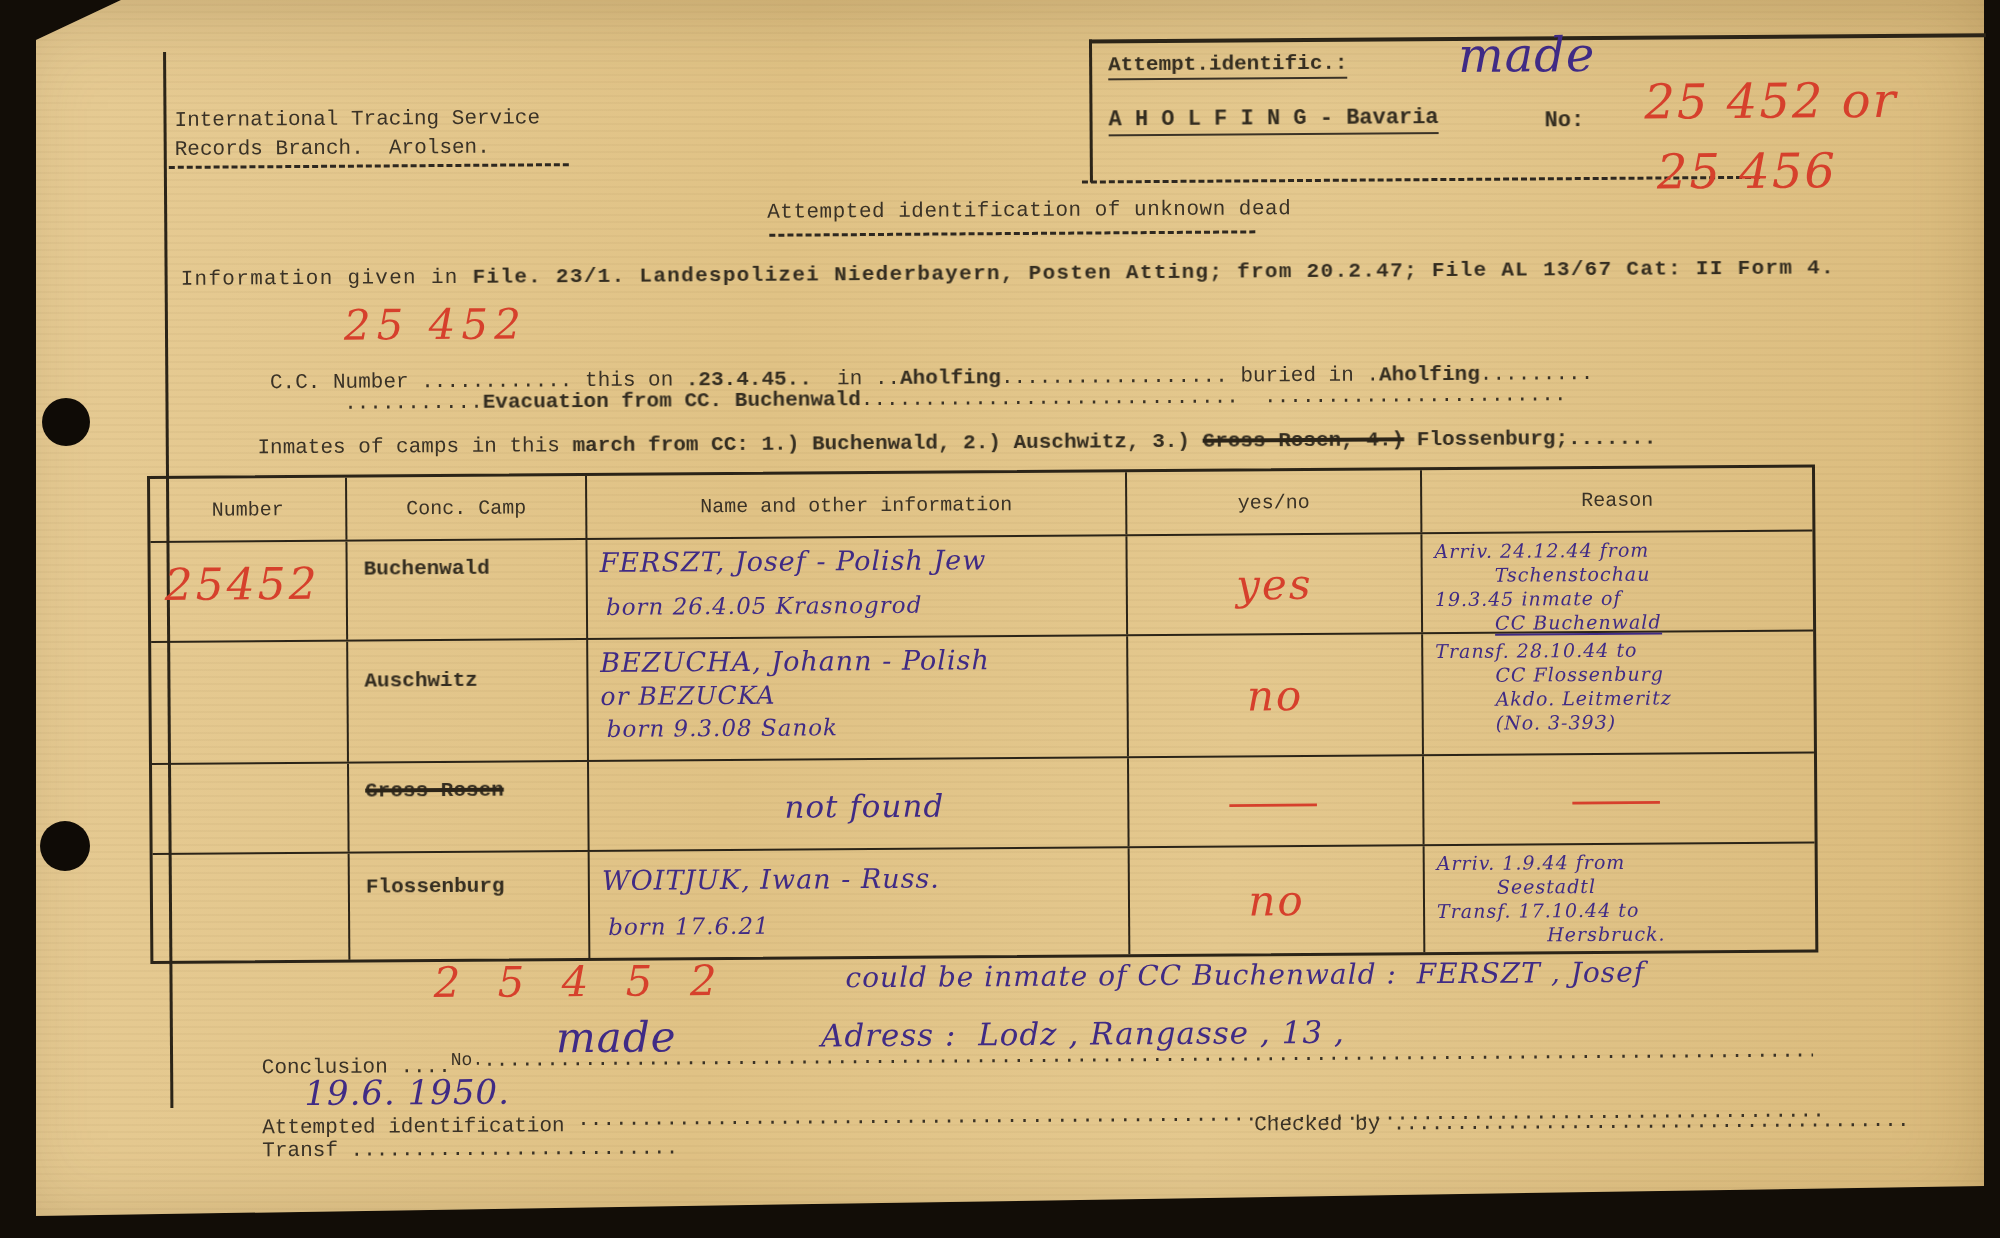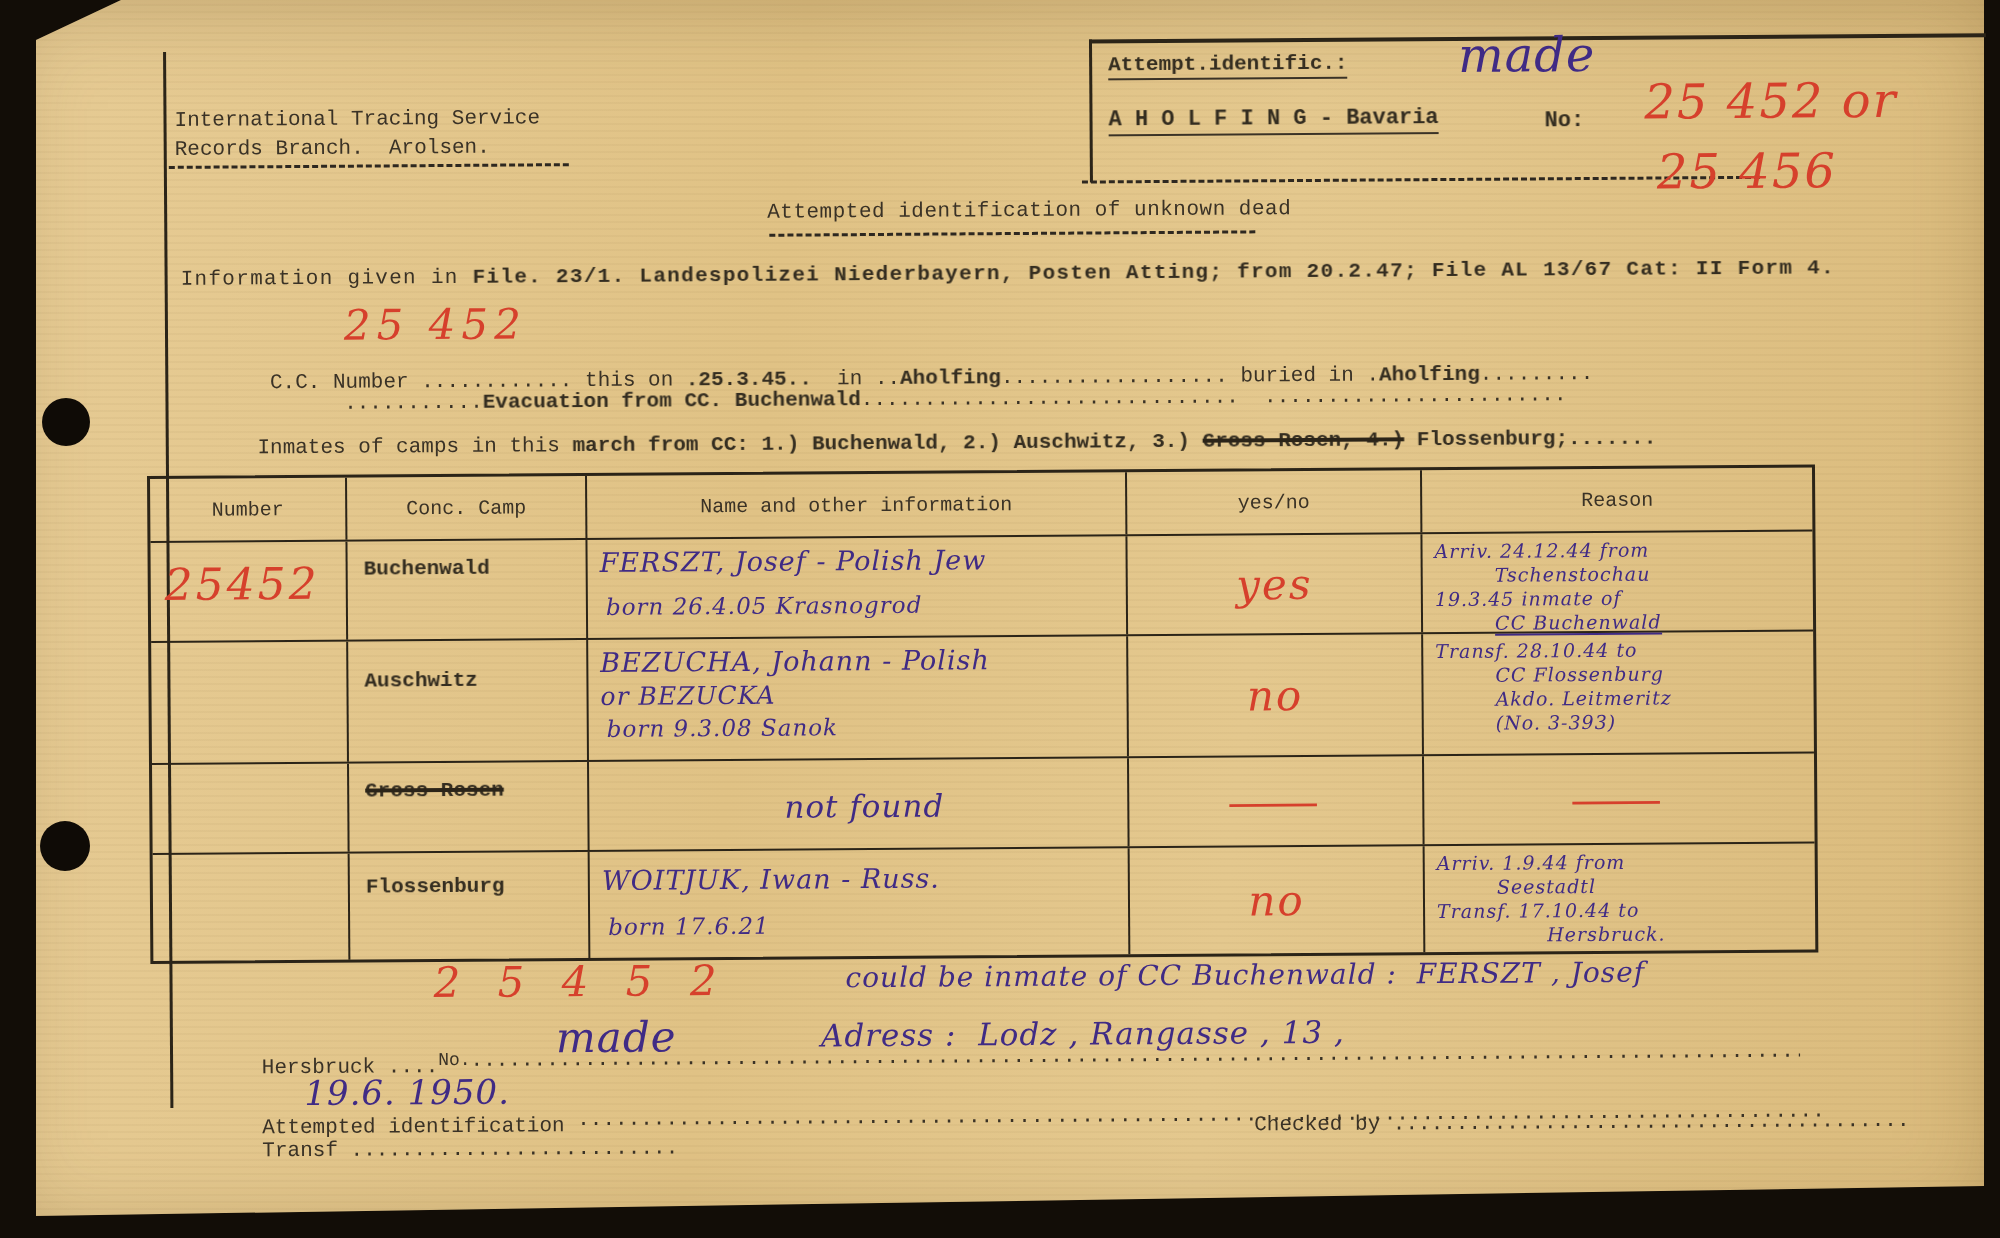--- a/index.html
+++ b/index.html
@@ -76,21 +76,21 @@
     <div class="line hw-red" style="left:1648px;top:84px;font-size:48px;">25 452 or</div>
     <div class="line hw-red" style="left:1660px;top:154px;font-size:48px;">25 456</div>
 
     <div class="line" style="left:770px;top:205px;letter-spacing:.5px;">Attempted identification of unknown dead</div>
     <div class="dash" style="left:772px;top:238px;width:486px;"></div>
 
     <div class="line" style="left:183px;top:268px;letter-spacing:1.3px;"><span>Information given in </span><span class="smudge">File. 23/1. Landespolizei Niederbayern, Posten Atting; from 20.2.47; File AL 13/67 Cat: II Form 4.</span></div>
 
     <div class="line" style="left:196px;top:326px;">
       <span class="overlay hw-red" style="left:150px;top:-24px;font-size:42px;letter-spacing:6px;">25 452</span>
-      <span>C.C. Number </span><span>............</span><span> this on </span><span class="smudge">.25.3.45..</span><span>  in ..</span><span class="smudge">Aholfing</span><span>..................</span><span> buried in .</span><span class="smudge">Aholfing</span><span>.........</span>
+      <span>C.C. Number </span><span>............</span><span> this on </span><span class="smudge">.23.4.45..</span><span>  in ..</span><span class="smudge">Aholfing</span><span>..................</span><span> buried in .</span><span class="smudge">Aholfing</span><span>.........</span>
     </div>
 
     <div class="line" style="left:270px;top:370px;">
       <span>...........</span><span class="smudge">Evacuation from CC. Buchenwald</span><span>..............................  ........................</span>
     </div>
 
     <div class="line" style="left:183px;top:414px;">
       <span>Inmates of camps in this </span><span class="smudge">march from CC: 1.) Buchenwald, 2.) Auschwitz, 3.) </span><span class="smudge strike">Gross-Rosen, 4.)</span><span class="smudge"> Flossenburg;.......</span>
     </div>
 
@@ -167,21 +167,21 @@
           <div class="ind">Seestadtl</div>
           <div>Transf. 17.10.44 to</div>
           <div class="ind" style="padding-left:110px;">Hersbruck.</div>
         </div>
       </div>
     </div>
 
     <div class="line" style="left:183px;top:982px;">
       <span class="overlay hw-red" style="left:248px;top:-22px;font-size:42px;letter-spacing:12px;">2 5 4 5 2</span>
       <span class="overlay hw" style="left:660px;top:-16px;font-size:28px;">could be inmate of CC Buchenwald :  FERSZT , Josef</span>
-      <span>Hersbruck </span><span>....</span><span class="raised">No.</span><span class="leader" style="width:1330px;">..............................................................................................................</span>
+      <span>Conclusion </span><span>....</span><span class="raised">No.</span><span class="leader" style="width:1330px;">..............................................................................................................</span>
     </div>
 
     <div class="line" style="left:183px;top:1042px;">
       <span class="overlay hw" style="left:370px;top:-26px;font-size:42px;">made</span>
       <span class="overlay hw" style="left:635px;top:-20px;font-size:31px;">Adress :  Lodz , Rangasse , 13 ,</span>
       <span>Attempted identification </span><span class="leader" style="width:1250px;">....................................................................................................</span>
     </div>
 
     <div class="line" style="left:183px;top:1094px;">
       <span class="overlay hw" style="left:118px;top:-20px;font-size:34px;">19.6. 1950.</span>

